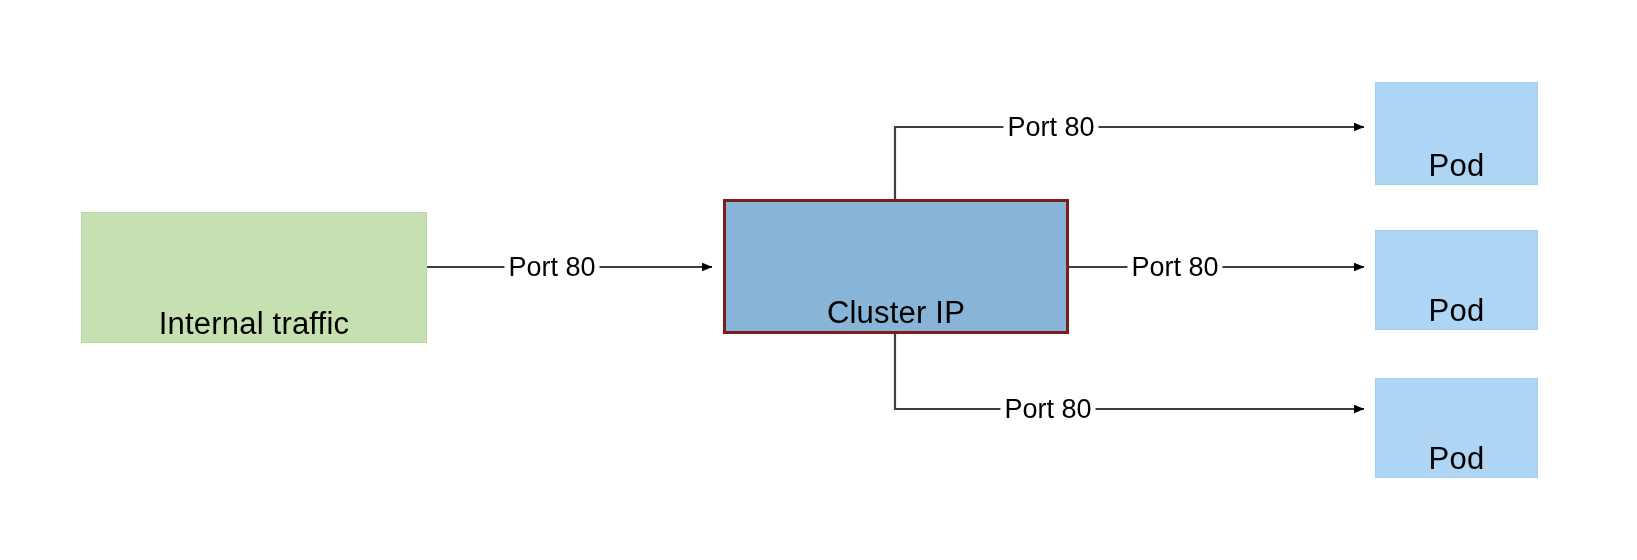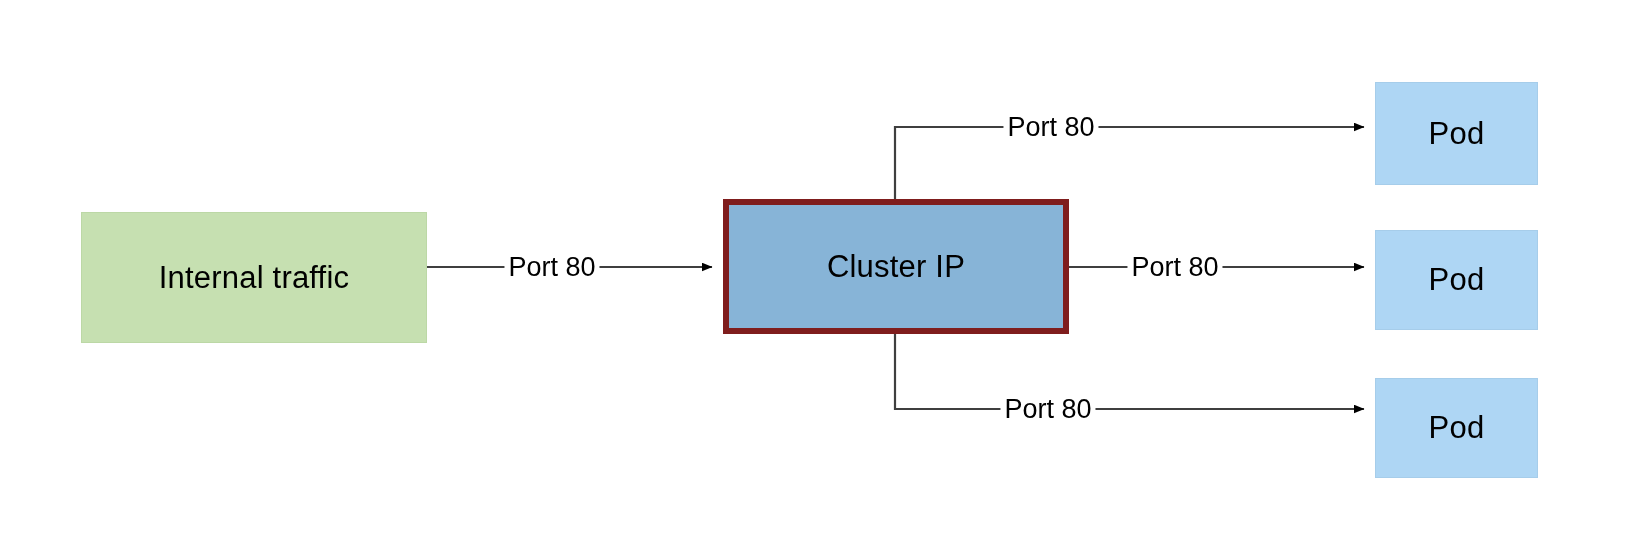--- a/index.html
+++ b/index.html
@@ -20,42 +20,42 @@
   #diagram-svg {
     position: absolute;
     left: 0;
     top: 0;
     width: 1637px;
     height: 560px;
   }
   .node-box {
     position: absolute;
     display: flex;
-    align-items: center;
+    align-items: flex-end;
     justify-content: center;
     box-sizing: border-box;
     color: #000000;
     letter-spacing: 0.2px;
   }
   .node-source {
     left: 81px;
     top: 212px;
     width: 346px;
     height: 131px;
     background: #c6e0b1;
     border: 1px solid #bcd8a6;
     font-size: 31px;
   }
   .node-service {
     left: 723px;
     top: 199px;
     width: 346px;
     height: 135px;
     background: #87b4d7;
-    border: 6px solid #7f1d1d;
+    border: 3px solid #7f1d1d;
     font-size: 31px;
   }
   .node-pod {
     left: 1375px;
     width: 163px;
     height: 103px;
     background: #aed6f4;
     border: 1px solid #a6cdea;
     font-size: 31px;
   }

